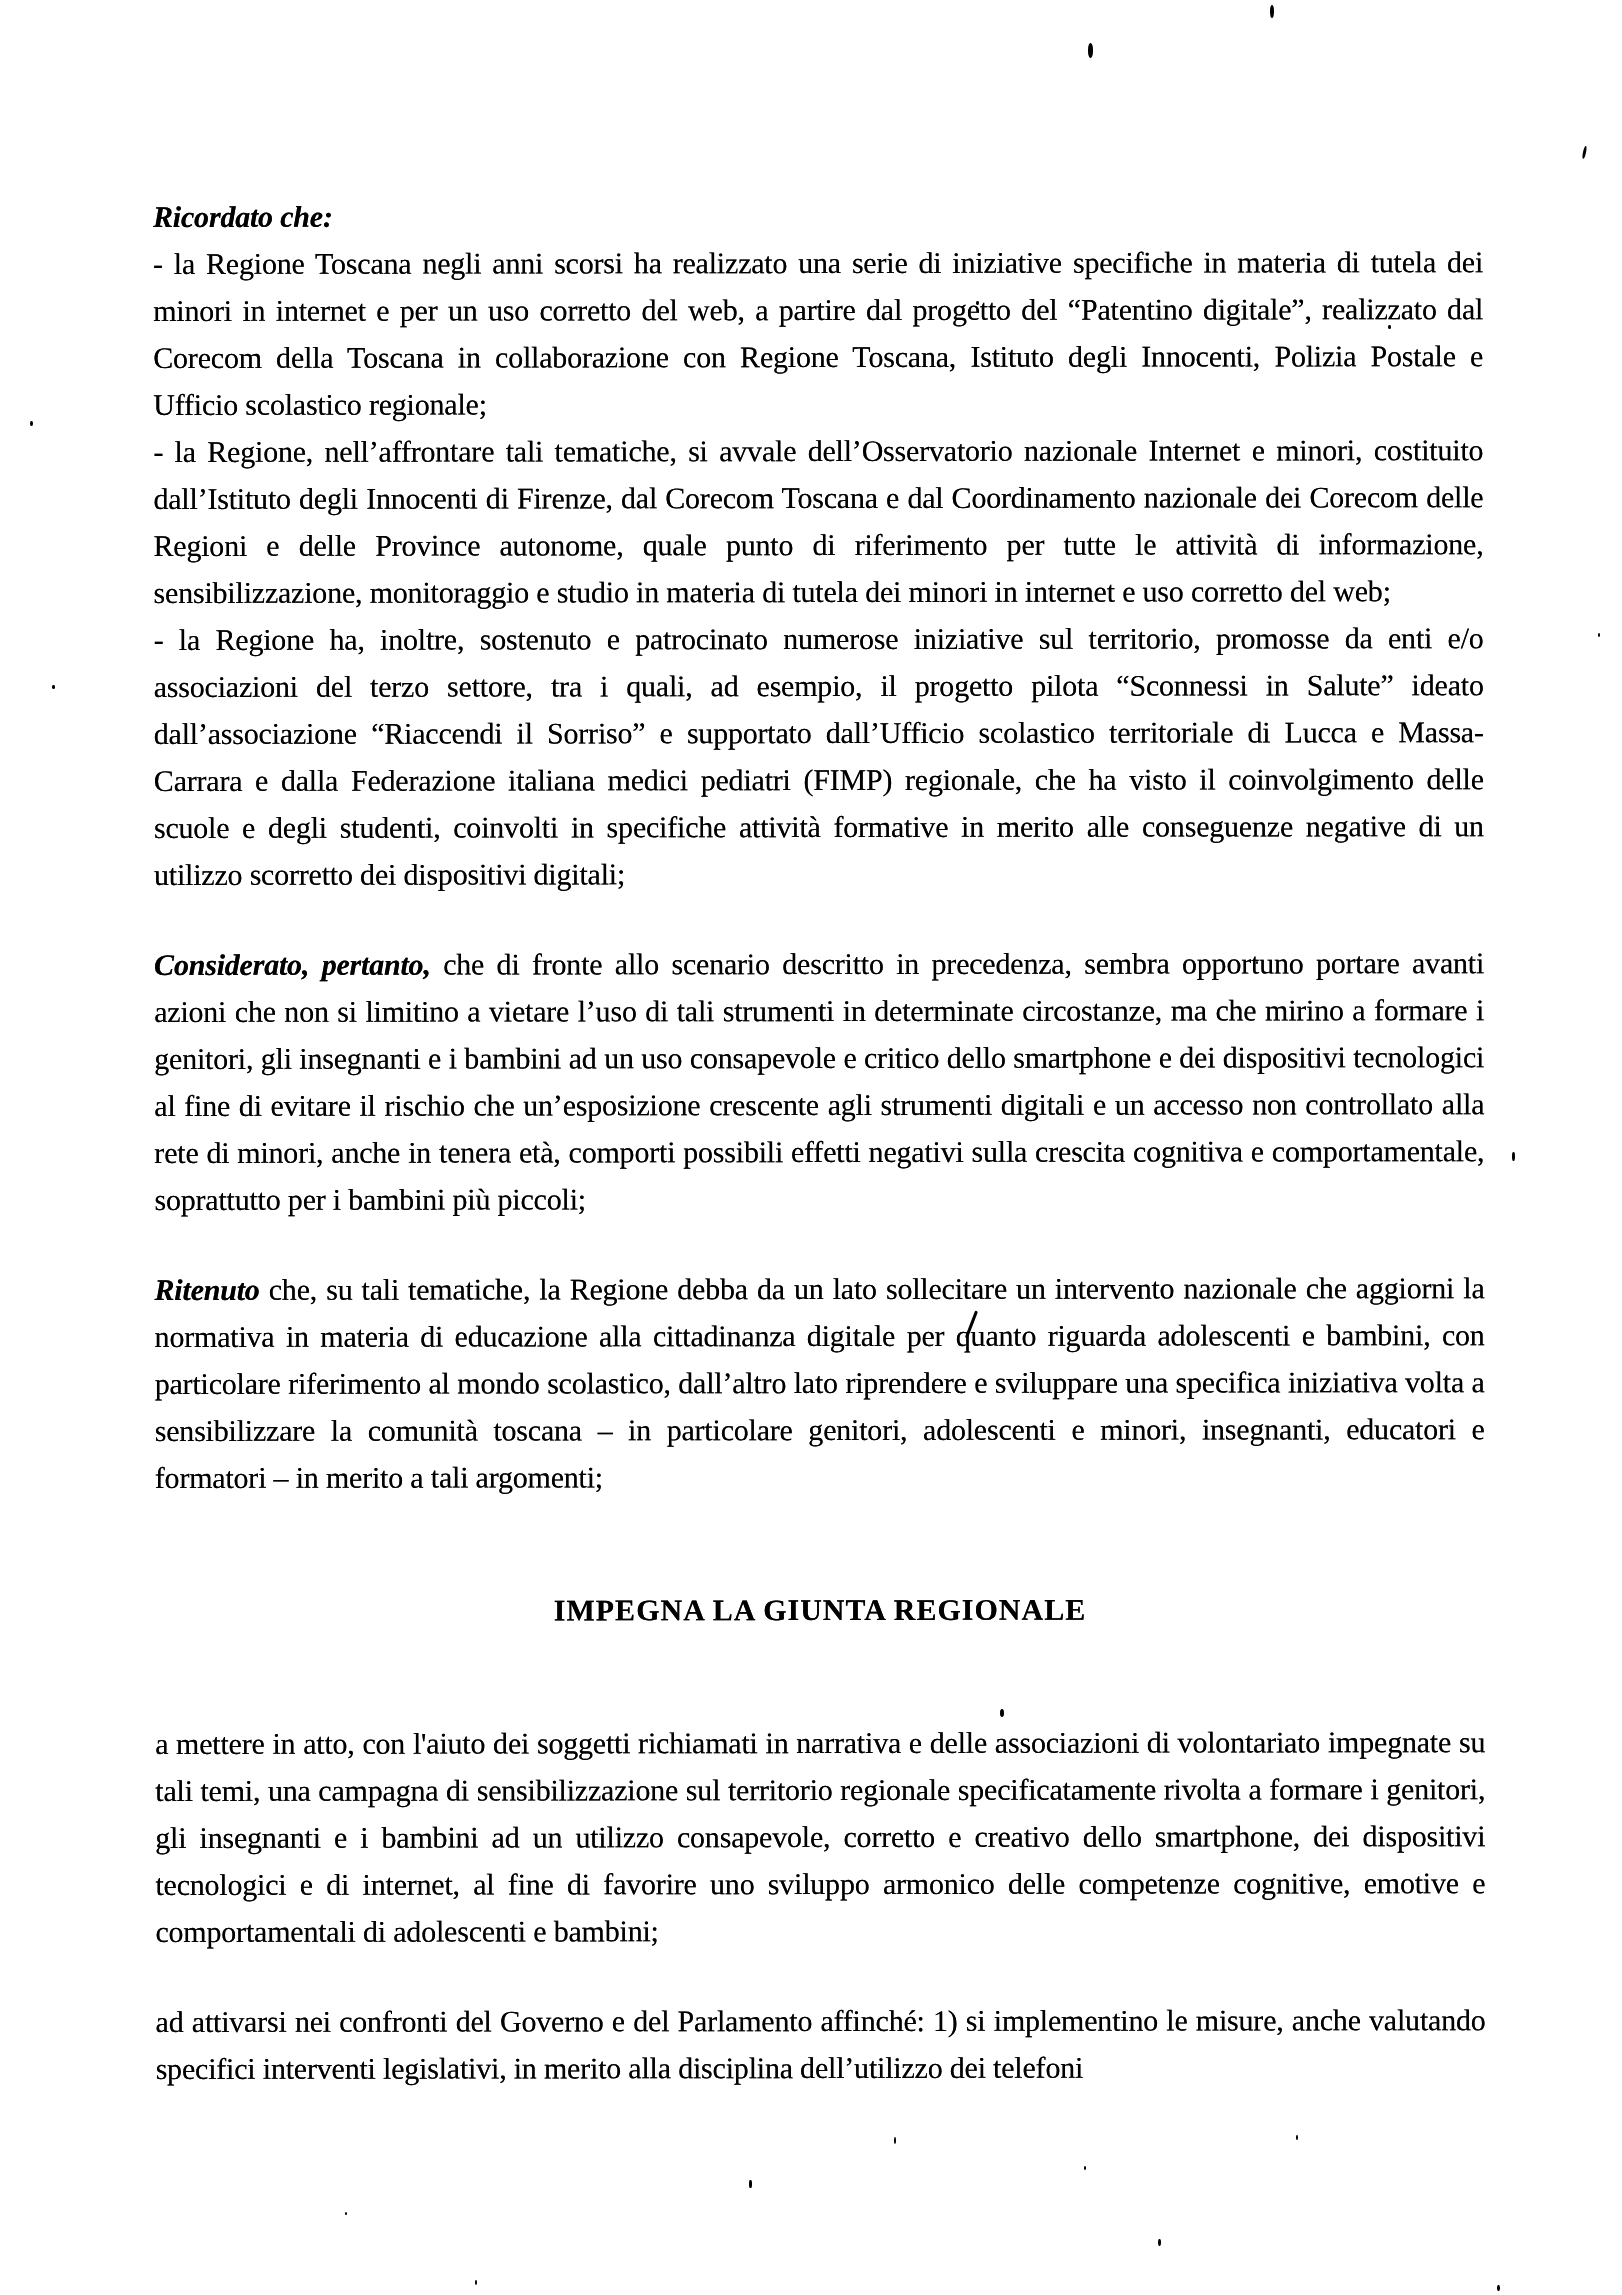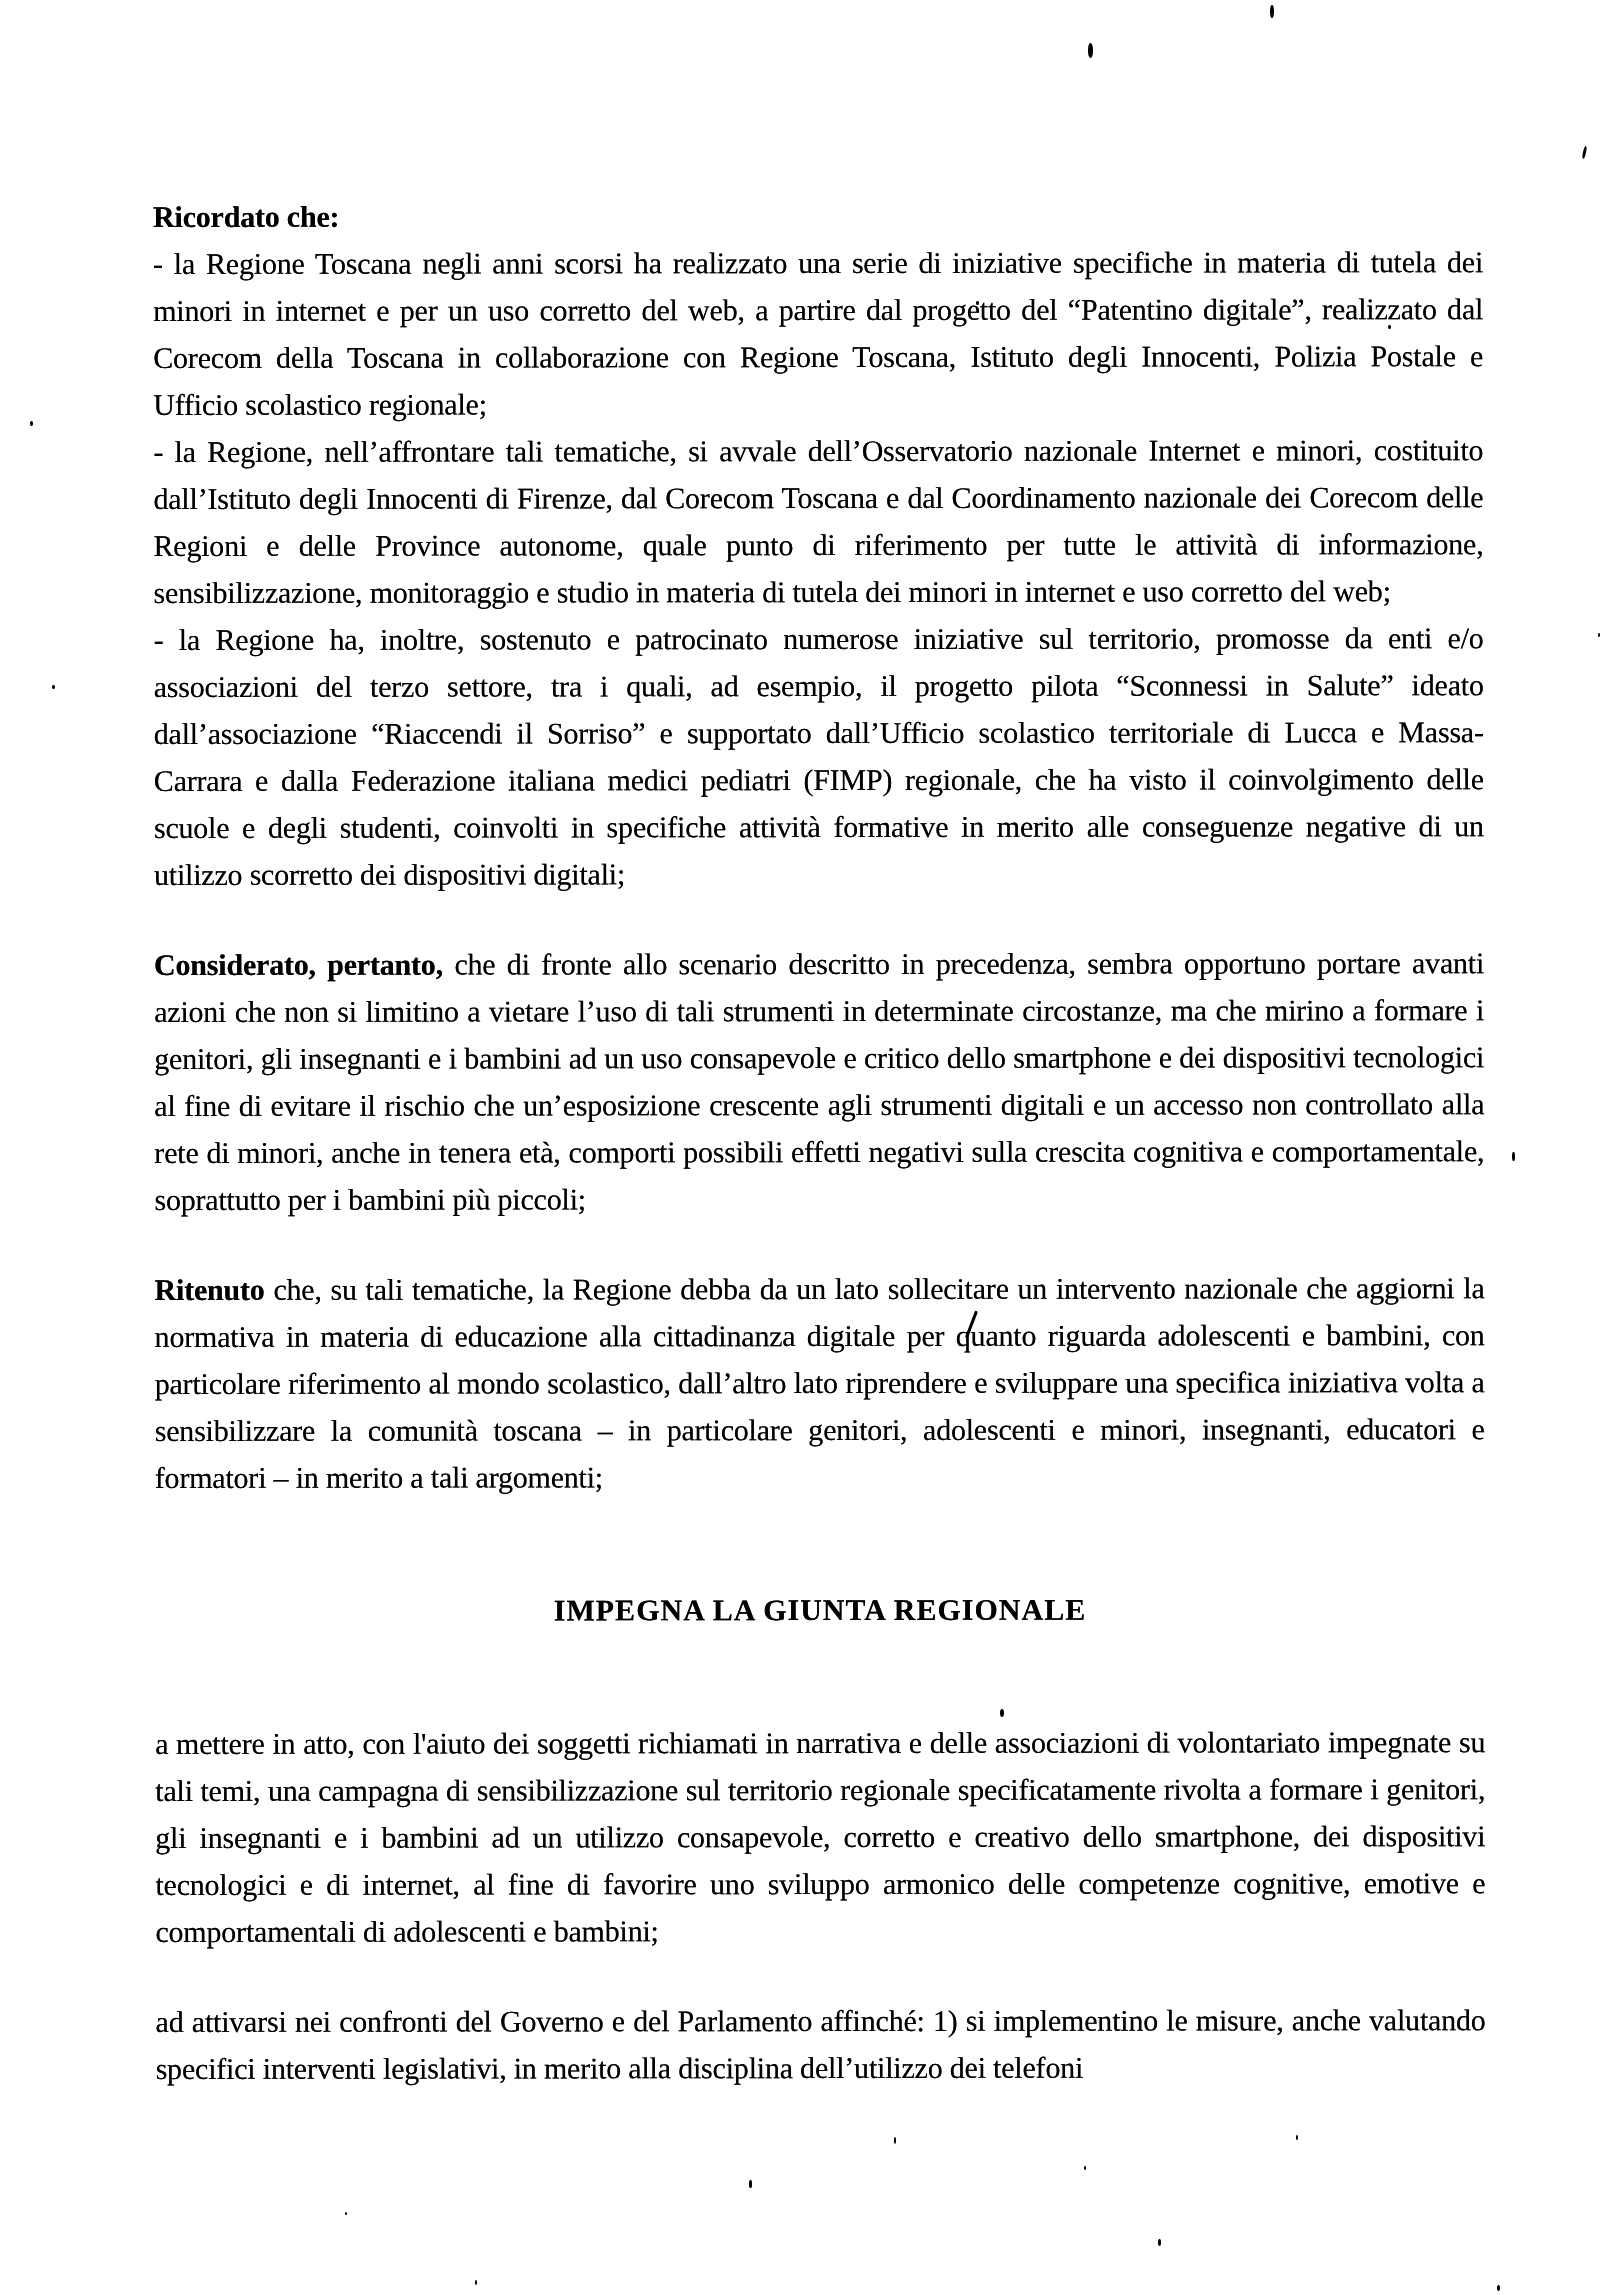--- a/index.html
+++ b/index.html
@@ -25,21 +25,21 @@
     font-family: "Liberation Serif", "DejaVu Serif", serif;
     font-size: 30px;
     line-height: 47px;
     text-align: justify;
     letter-spacing: -0.2px;
     text-shadow: 0 0 0.5px rgba(0,0,0,0.75);
     transform: rotate(-0.08deg);
     transform-origin: left top;
   }
   .doc-body p { margin: 0; }
-  .para-lead { font-weight: bold; }
+  .para-lead { font-weight: bold; font-style: italic; }
   .gap { margin-top: 43px !important; }
   .impegna-heading {
     text-align: center;
     font-weight: bold;
     letter-spacing: 1px;
     margin-top: 86px !important;
     margin-bottom: 86px !important;
   }
   
   .speck {

